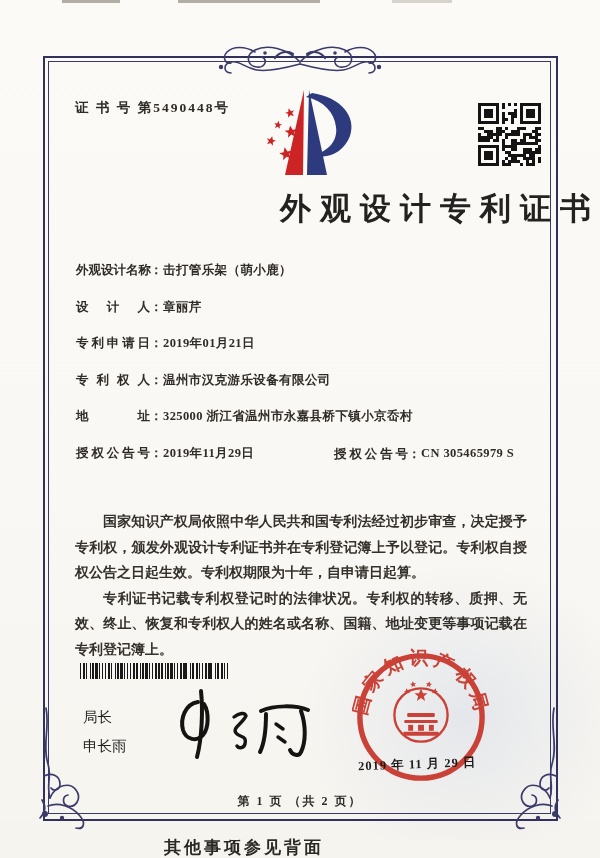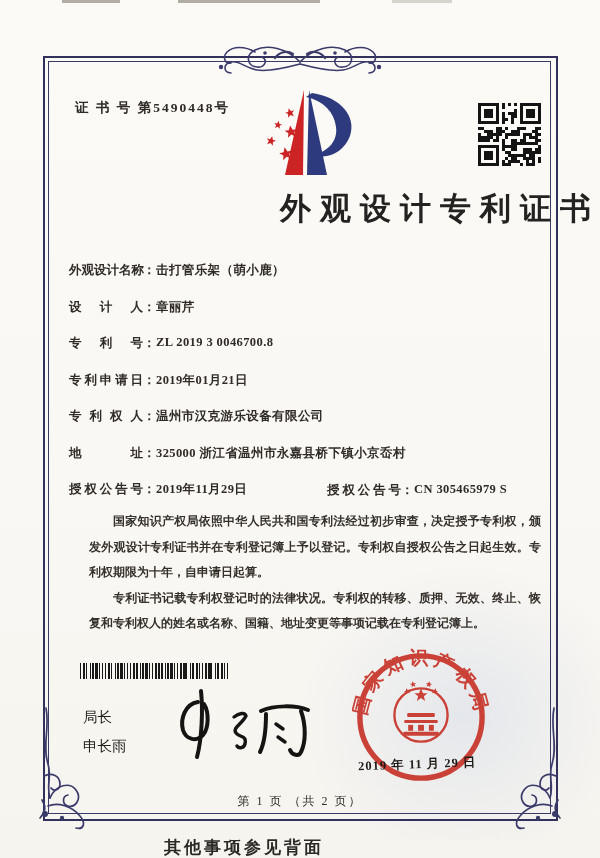--- a/index.html
+++ b/index.html
@@ -34,33 +34,33 @@
     position:absolute;left:75px;top:99px;
     font-size:13.5px;font-weight:700;letter-spacing:2px;color:#2e2b27;
   }
   .logo{position:absolute;left:240px;top:84px;width:135px;height:106px;}
   .qr{position:absolute;left:477px;top:99px;width:68px;height:72px;}
   .title{
     position:absolute;left:0;top:188px;width:600px;text-align:right;
     font-size:31px;font-weight:700;letter-spacing:9px;color:#242220;
   }
   
-  .fields{position:absolute;left:69px;top:262px;width:460px;font-family:Liberation Serif, serif;}
+  .fields{position:absolute;left:76px;top:262px;width:460px;font-family:Liberation Serif, serif;}
   .frow{height:20px;margin-bottom:16.5px;font-size:12.5px;font-weight:600;
         color:#2f2c28;white-space:nowrap;}
   .flabel{display:inline-block;width:74px;text-align:justify;text-align-last:justify;
           vertical-align:top;}
   .fcolon{display:inline-block;width:13px;vertical-align:top;}
   .fvalue{letter-spacing:0.4px;}
   .grant-group{display:inline-block;}
   .grant-first{width:258px;}
   
   .paras{position:absolute;left:75px;top:509px;width:452px;
-         font-size:12px;line-height:25.5px;font-weight:600;color:#34302b;
-         text-align:justify;margin-left:14px;}
+         font-size:14px;line-height:25.5px;font-weight:600;color:#34302b;
+         text-align:justify;}
   .paras p{margin:0;text-indent:2em;}
   
   .barcode{
     position:absolute;left:80px;top:663px;width:148px;height:16px;
     background:repeating-linear-gradient(90deg,
       #191919 0 1.5px, transparent 1.5px 3px,
       #191919 3px 5.5px, transparent 5.5px 6.5px,
       #191919 6.5px 7.5px, transparent 7.5px 10px,
       #191919 10px 11px, transparent 11px 12.5px);
   }
@@ -68,21 +68,21 @@
           color:#24221f;line-height:29px;}
   .signature{position:absolute;left:168px;top:686px;width:150px;height:74px;}
   .seal{position:absolute;left:352px;top:648px;width:138px;height:138px;opacity:.93;}
   .seal-date{
     position:absolute;left:358px;top:756px;width:130px;
     font-size:12.5px;font-weight:700;letter-spacing:1px;color:#1e1c1a;
     transform:rotate(-2deg);
   }
   .page-number{
     position:absolute;left:0;top:793px;width:600px;text-align:center;
-    font-size:12px;font-weight:400;letter-spacing:2px;color:#2f2c28;
+    font-size:12px;font-weight:700;letter-spacing:2px;color:#2f2c28;
   }
   .footer-note{
     position:absolute;left:0;top:836px;width:488px;text-align:center;
     font-size:17px;font-weight:700;letter-spacing:3px;color:#2b2926;
   }
   .flourish{position:absolute;pointer-events:none;}
   .fl-top{left:205px;top:40px;}
   .fl-bl{left:36px;top:706px;}
   .fl-br{left:508px;top:706px;transform:scaleX(-1);}
 </style>
@@ -322,23 +322,20 @@
   <div class="title">外观设计专利证书</div>
 
   <div class="fields">
     <div class="frow">
       <span class="flabel">外观设计名称</span><span class="fcolon">：</span><span class="fvalue">击打管乐架（萌小鹿）</span>
     </div>
     <div class="frow">
       <span class="flabel">设计人</span><span class="fcolon">：</span><span class="fvalue">章丽芹</span>
     </div>
     <div class="frow">
-      <span class="flabel">专利号</span><span class="fcolon">：</span><span class="fvalue">ZL 2019 3 0046700.8</span>
-    </div>
-    <div class="frow">
       <span class="flabel">专利申请日</span><span class="fcolon">：</span><span class="fvalue">2019年01月21日</span>
     </div>
     <div class="frow">
       <span class="flabel">专利权人</span><span class="fcolon">：</span><span class="fvalue">温州市汉克游乐设备有限公司</span>
     </div>
     <div class="frow">
       <span class="flabel">地址</span><span class="fcolon">：</span><span class="fvalue">325000 浙江省温州市永嘉县桥下镇小京岙村</span>
     </div>
     <div class="frow">
       <span class="grant-group grant-first">

